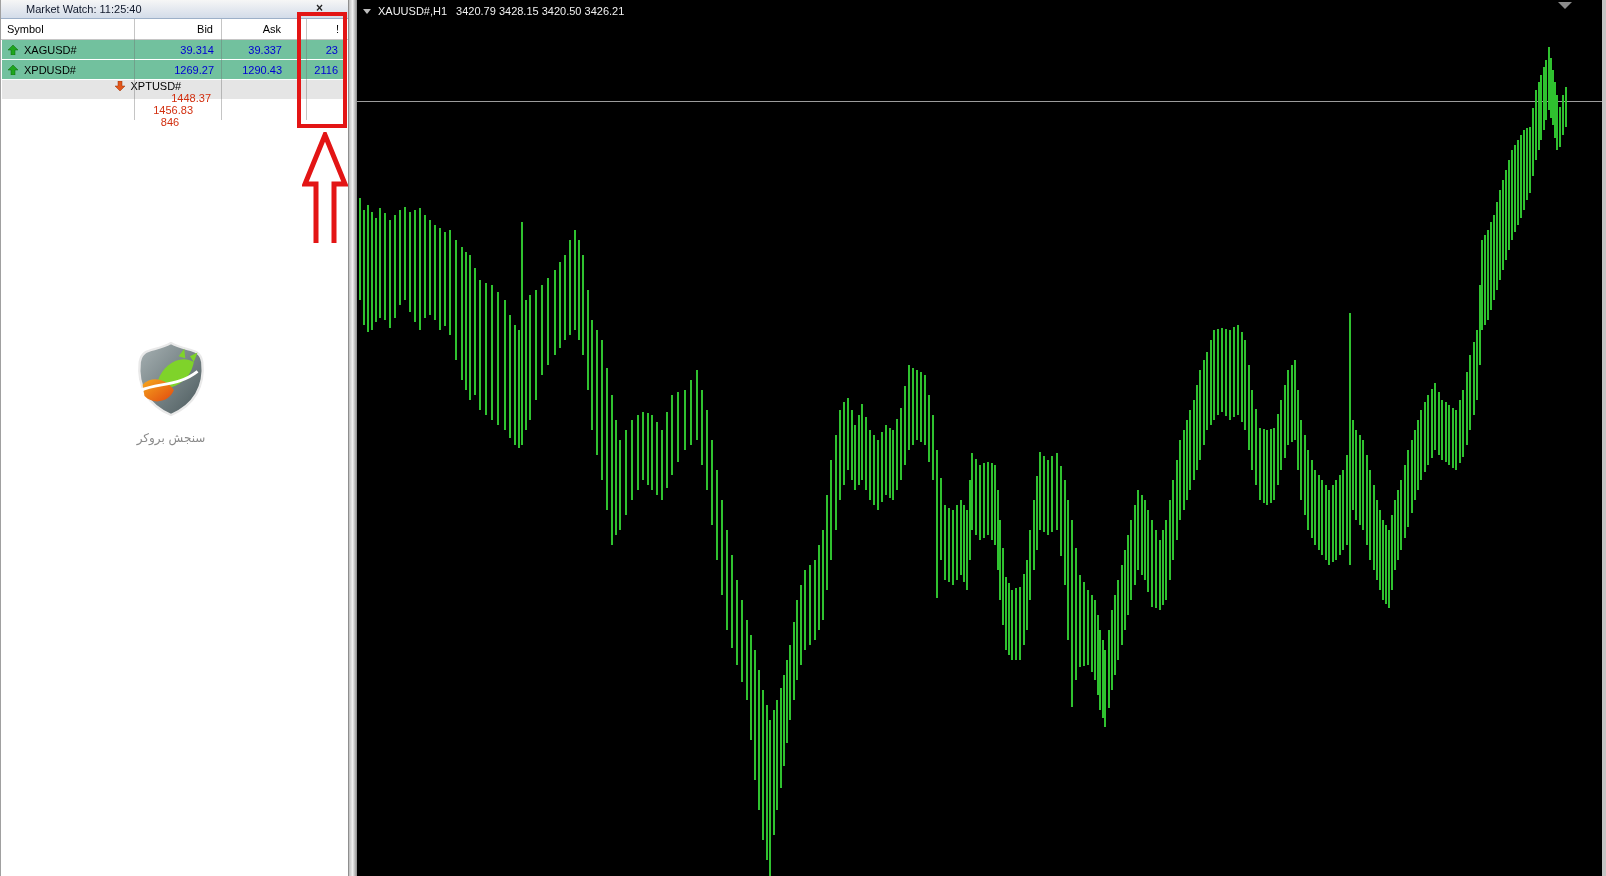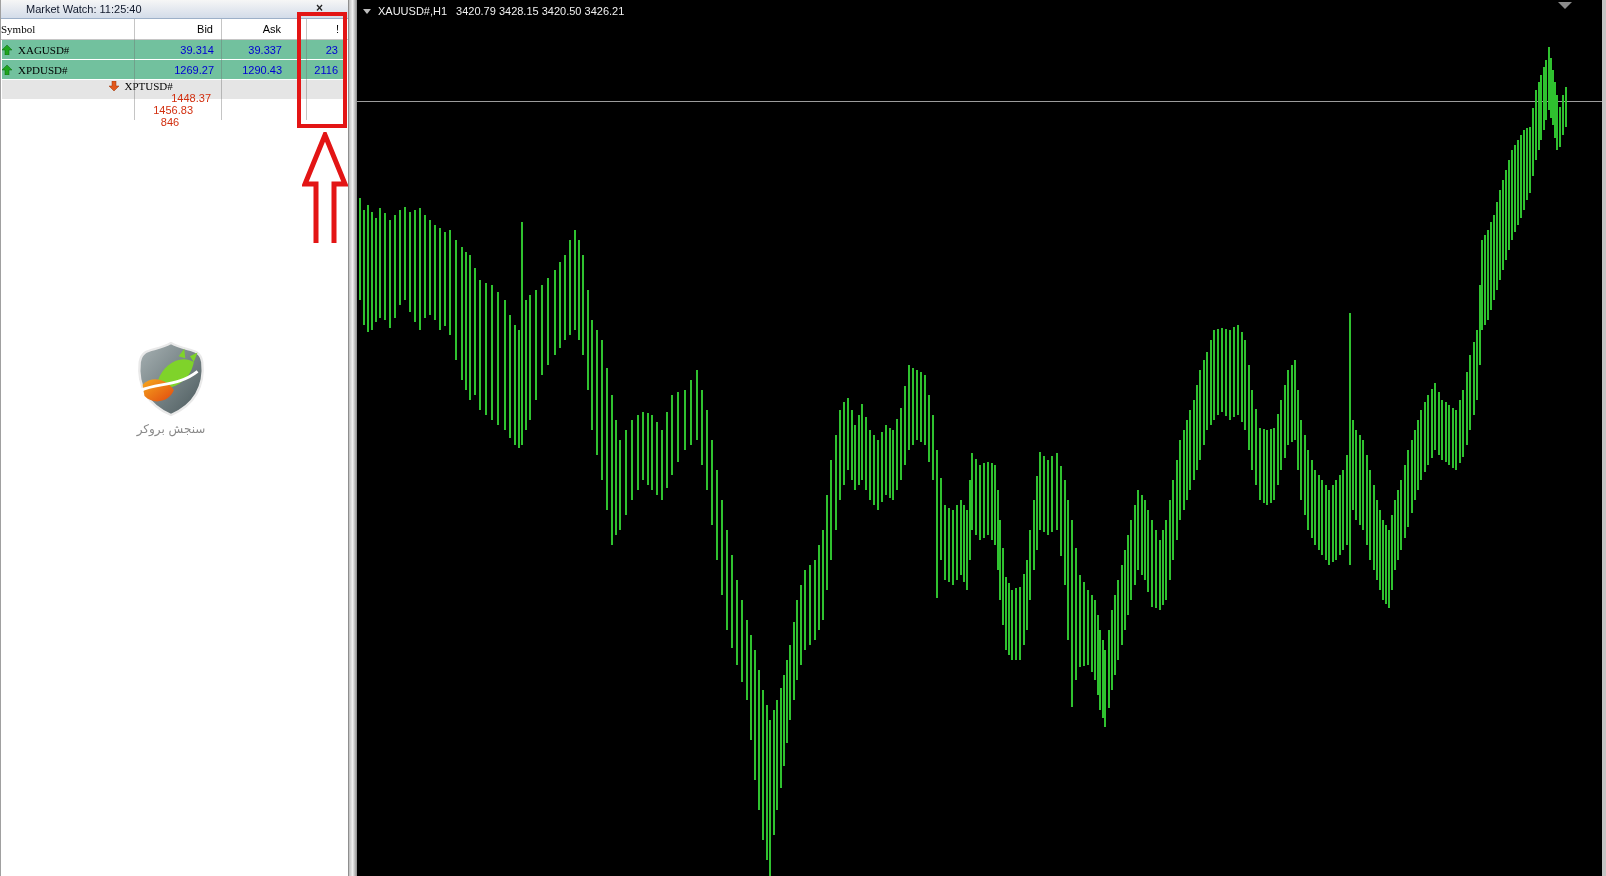--- a/index.html
+++ b/index.html
@@ -12,30 +12,30 @@
   .mw-title{position:absolute;left:0;top:0;right:0;height:18px;
             background:linear-gradient(#F6F6F6,#D3DCE9);
             border-bottom:1px solid #9DB0C8;display:flex;align-items:center;
             justify-content:space-between;padding:0 25px;font-size:11px;color:#10182B;}
   .mw-close{font-size:12px;font-weight:bold;color:#222;line-height:1;cursor:default;margin-top:-2px;}
   .mw-header{position:absolute;left:0;top:19px;right:0;height:20px;background:#fff;
              border-bottom:1px solid #C6C6C6;display:flex;align-items:center;font-size:11px;color:#000;}
   .mw-rows{position:absolute;left:1px;top:40px;right:1px;}
   .mw-row{height:19px;margin-bottom:1px;display:flex;align-items:center;font-size:11px;
           background:var(--rowg);color:#000;}
-  .c-sym{width:132px;display:flex;align-items:center;gap:6px;box-sizing:border-box;font-family:Liberation Serif, serif;}
+  .c-sym{width:132px;padding-left:6px;display:flex;align-items:center;gap:6px;box-sizing:border-box;}
   .c-bid{width:87px;text-align:right;padding-right:7px;box-sizing:border-box;}
   .c-ask{width:85px;text-align:right;padding-right:24px;box-sizing:border-box;}
   .c-spr{flex:1;text-align:right;padding-right:9px;box-sizing:border-box;}
   .arr{width:10px;height:10px;flex:0 0 auto;}
   .col-sep{position:absolute;top:19px;height:101px;width:1px;background:rgba(110,110,110,.40);}
 
   
   .logo{position:absolute;left:127px;top:341px;width:86px;text-align:center;}
-  .logo-caption{display:block;margin-top:1px;font-size:12px;color:#8A8A8A;
+  .logo-caption{display:block;margin-top:10px;font-size:12px;color:#8A8A8A;
                 font-family:"DejaVu Sans",sans-serif;direction:rtl;}
 
   
   .hl-rect{position:absolute;left:296px;top:12px;width:42px;height:108px;
            border:4px solid #E31515;pointer-events:none;z-index:5;}
   .hl-arrow{position:absolute;left:301px;top:132px;z-index:5;pointer-events:none;}
 
   
   .panel-divider{position:absolute;left:349px;top:0;width:8px;height:876px;
                  background:linear-gradient(to right,#BFBFBF,#F0F0F0 45%,#8B8B8B);}

